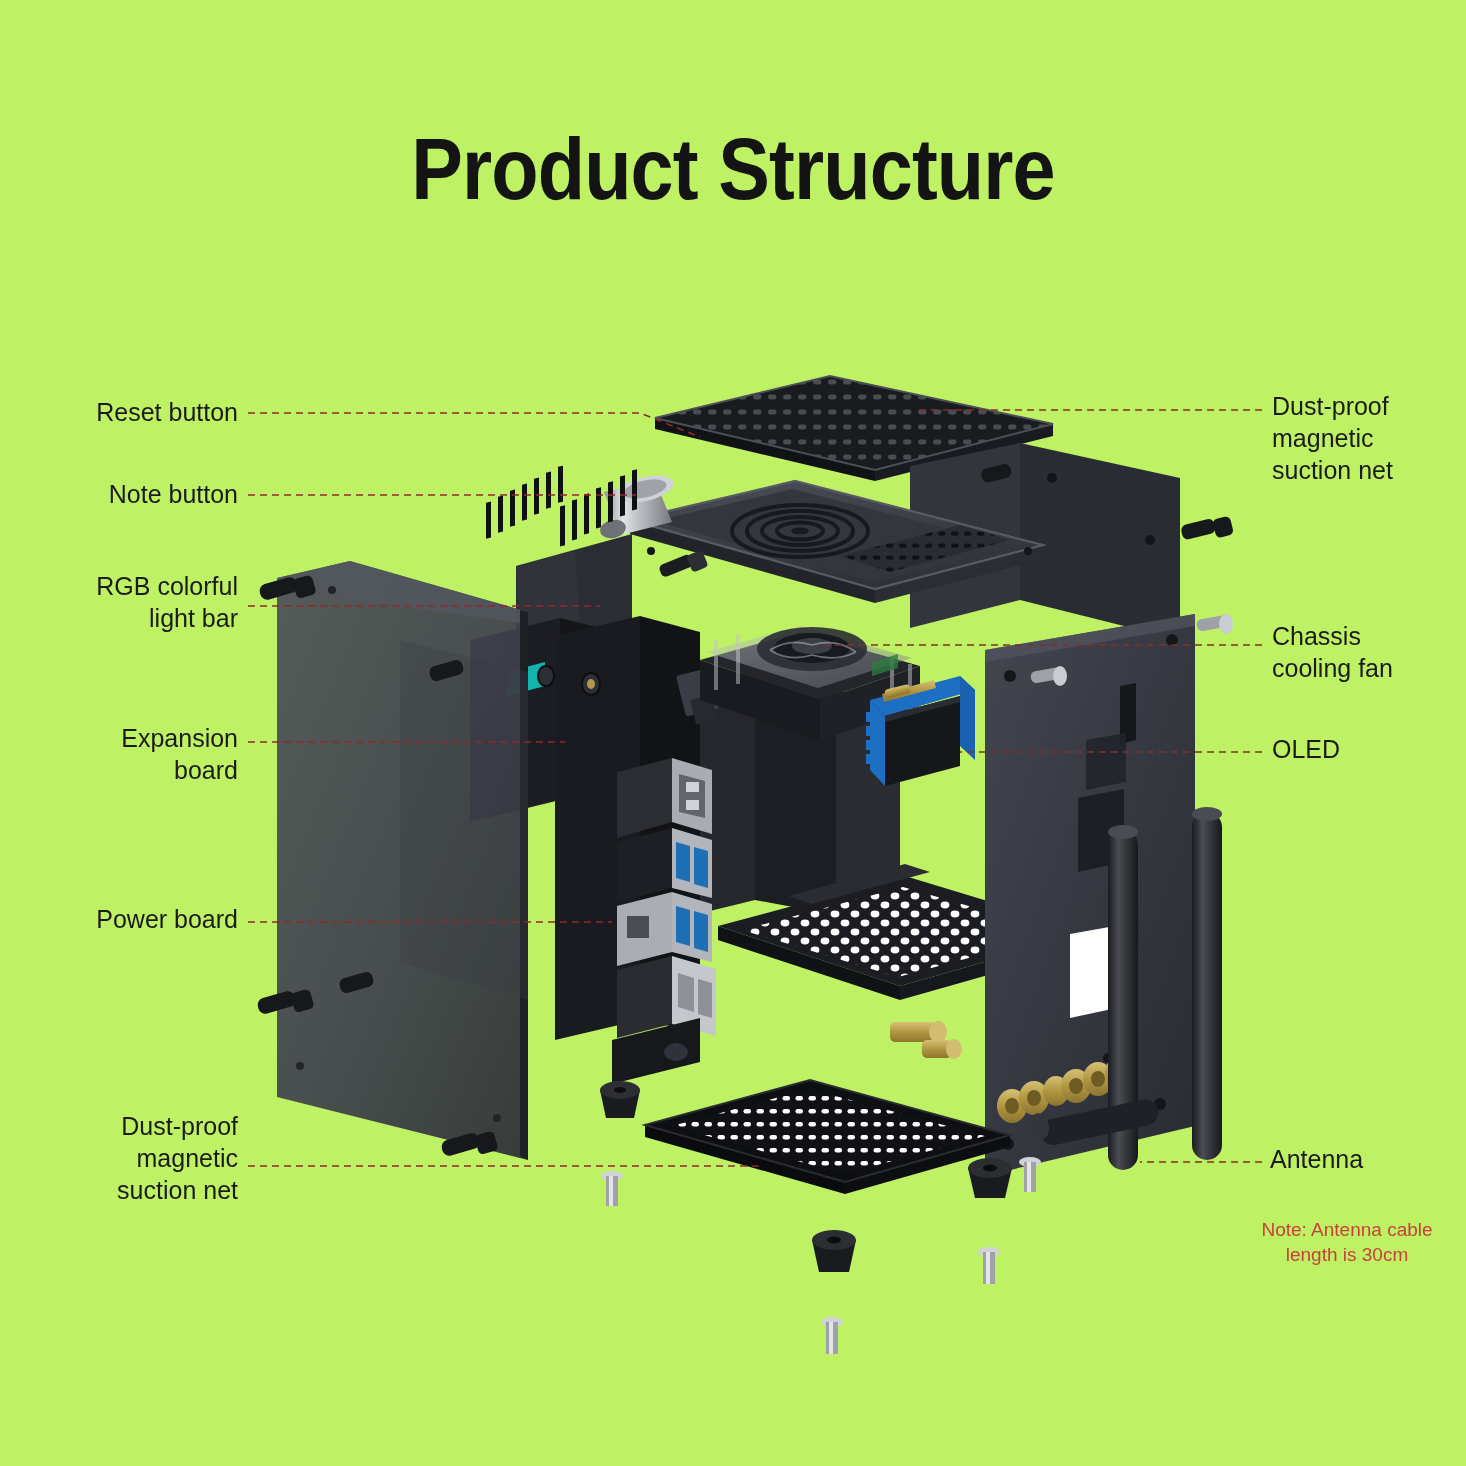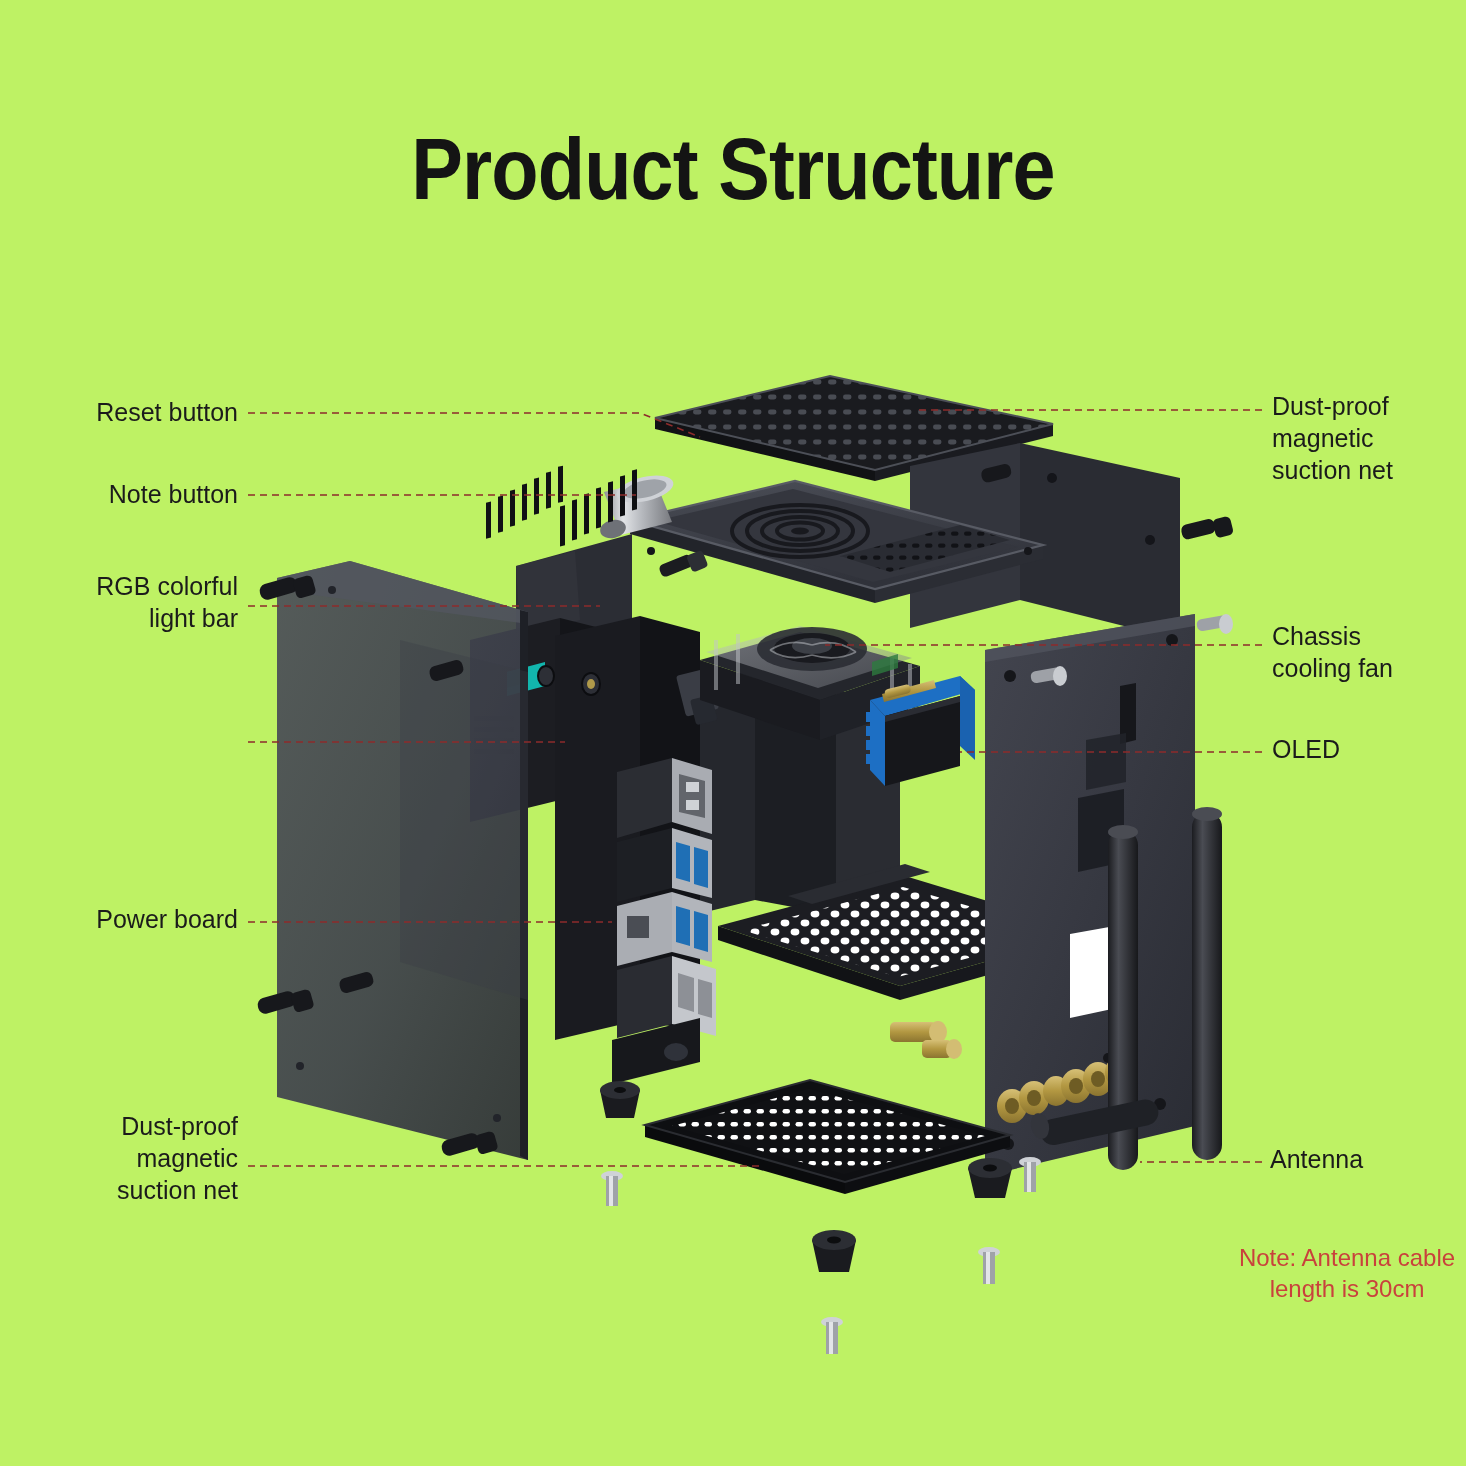--- a/index.html
+++ b/index.html
@@ -17,22 +17,22 @@
   }
 
   
   .lbl{
     position:absolute; font-size:25px; line-height:1.28;
     color:#1b1b1b; font-weight:400; white-space:pre-line;
   }
   .lbl.r{ text-align:right; }
   .lbl.l{ text-align:left; }
   .note{
-    position:absolute; font-size:24px; line-height:1.3;
-    color:#c9413c; text-align:center; white-space:pre-line;margin-top:24px;
+    position:absolute; font-size:19px; line-height:1.3;
+    color:#c9413c; text-align:center; white-space:pre-line;
   }
 
   
   svg.layer{position:absolute;left:0;top:0;width:1466px;height:1466px;overflow:visible;}
   svg.leaders{pointer-events:none;}
   .ldr{fill:none;stroke:#8d2b2b;stroke-width:1.6;stroke-dasharray:7 5;}
 </style>
 </head>
 <body>
 
@@ -460,20 +460,22 @@
 
     <path class="ldr" d="M1262,752 L960,752"></path>
 
     <path class="ldr" d="M1262,1162 L1140,1162"></path>
   </svg>
 
   <div class="lbl r" style="left:16px;  top:396px;  width:222px;">Reset button</div>
   <div class="lbl r" style="left:8px;   top:478px;  width:230px;">Note button</div>
   <div class="lbl r" style="left:24px;  top:570px;  width:214px;">RGB colorful
 light bar</div>
+  <div class="lbl r" style="left:60px;  top:722px;  width:178px;">Expansion
+board</div>
   <div class="lbl r" style="left:18px;  top:903px;  width:220px;">Power board</div>
   <div class="lbl r" style="left:38px;  top:1110px; width:200px;">Dust-proof
 magnetic
 suction net</div>
 
   <div class="lbl l" style="left:1272px; top:390px;  width:200px;">Dust-proof
 magnetic
 suction net</div>
   <div class="lbl l" style="left:1272px; top:620px;  width:200px;">Chassis
 cooling fan</div>

